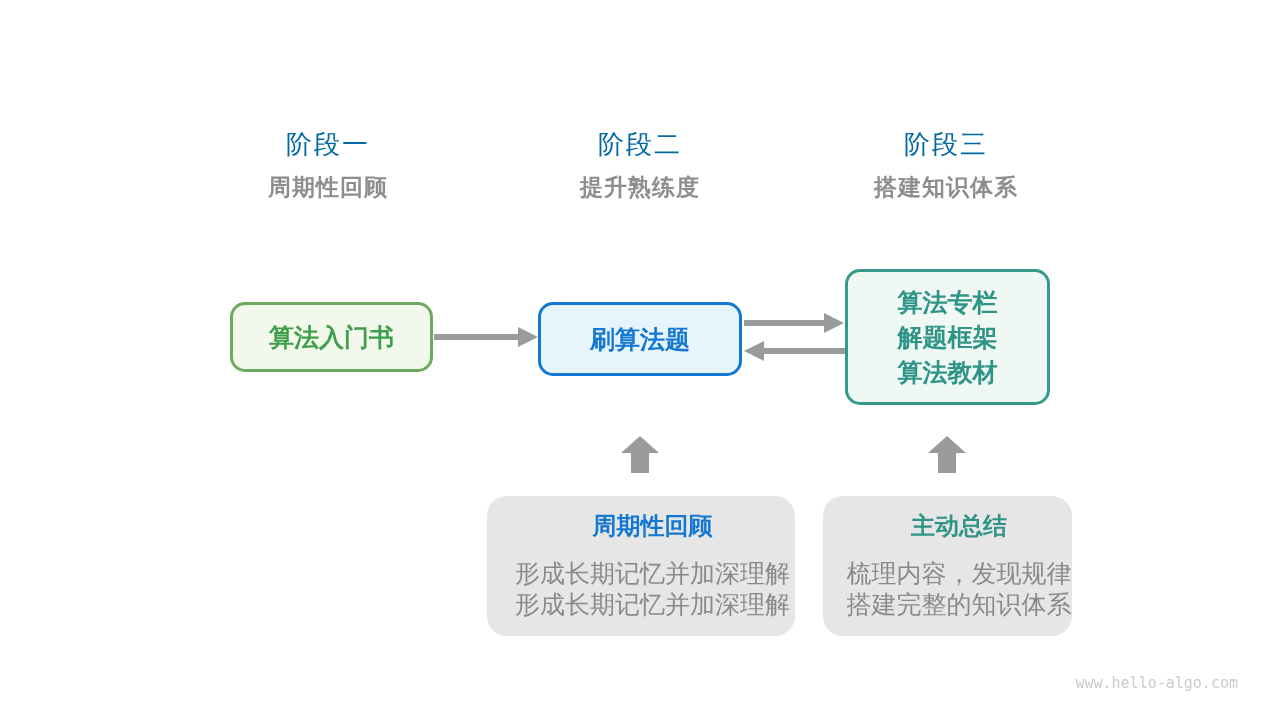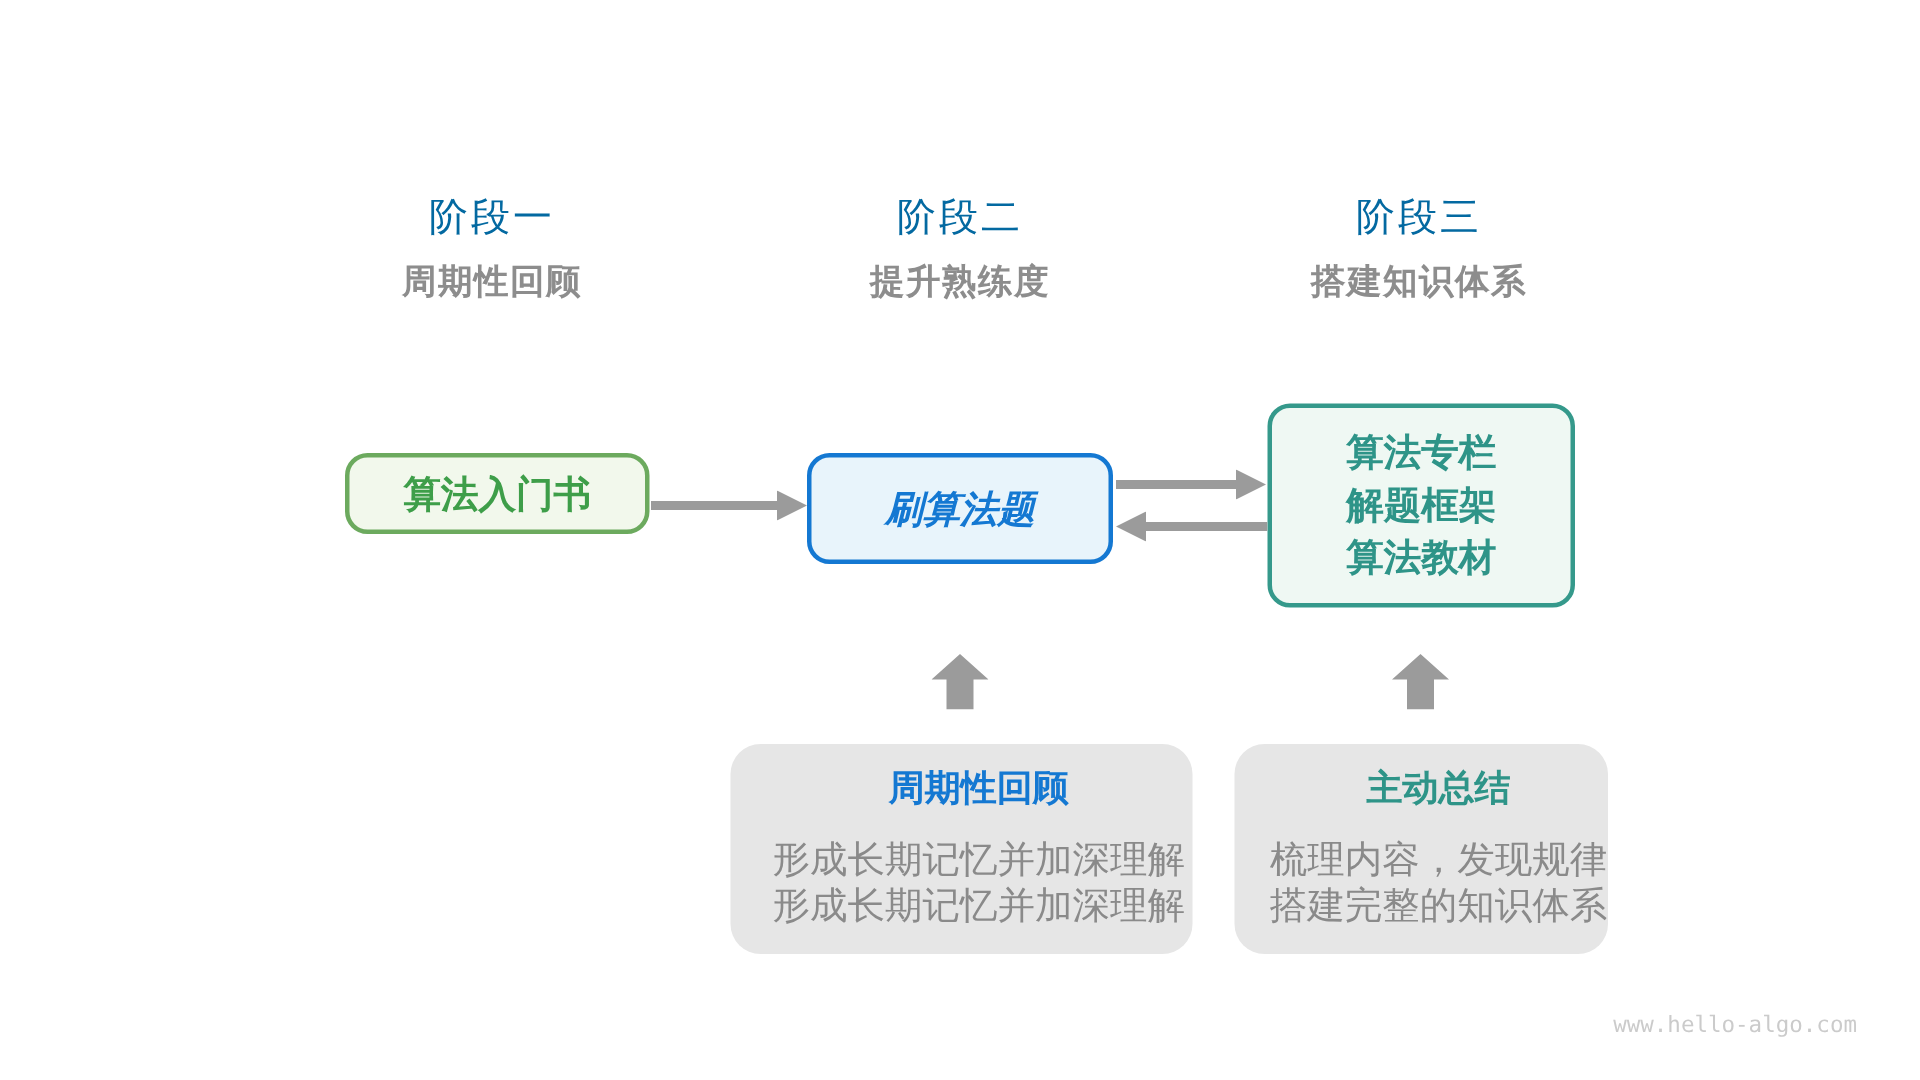--- a/index.html
+++ b/index.html
@@ -47,31 +47,30 @@
     flex-direction: column;
     align-items: center;
     justify-content: center;
     border-radius: 15px;
     font-weight: bold;
     font-size: 25px;
     text-align: center;
     white-space: nowrap;
   }
   #node-intro-book {
-    left: 230px; top: 302px; width: 203px; height: 54px;
+    left: 230px; top: 302px; width: 203px; height: 70px;
     background: #f2f8ec;
     border: 3px solid #6caa5e;
     color: #3e9e49;
   }
   #node-practice {
     left: 538px; top: 302px; width: 204px; height: 74px;
     background: #e8f4fb;
     border: 3px solid #1478d2;
     color: #1478d2;
-    font-style: italic;
   }
   #node-resources {
     left: 845px; top: 269px; width: 205px; height: 136px;
     background: #eff8f3;
     border: 3px solid #35998b;
     color: #2e9488;
     line-height: 35px;
   }
 
   

